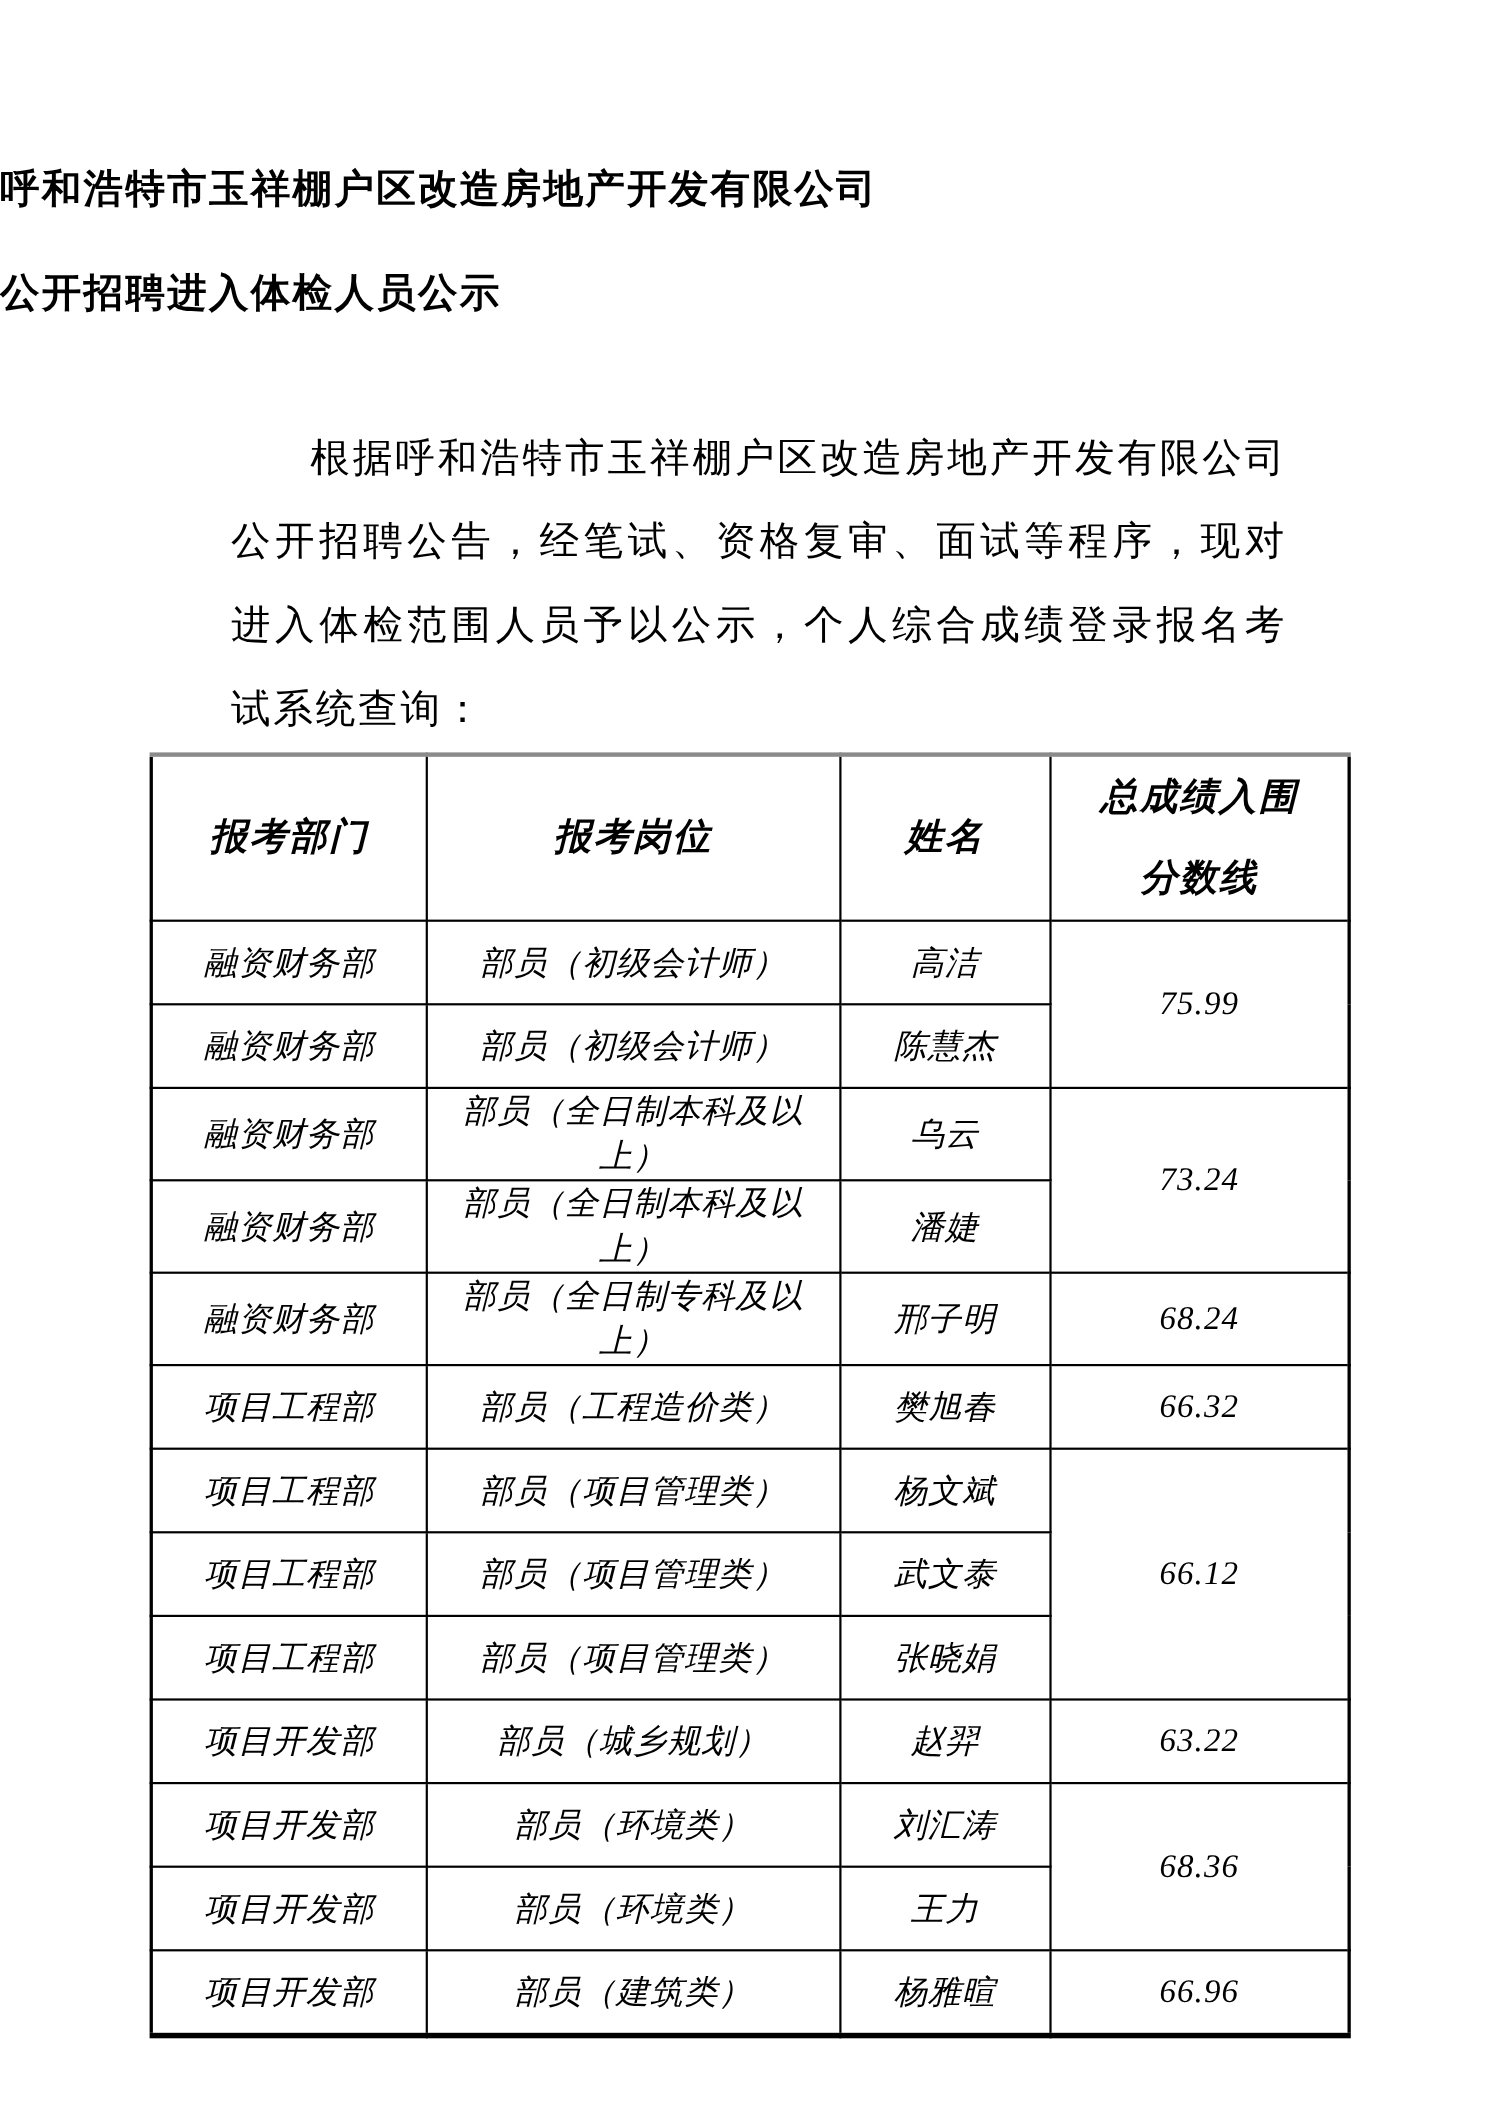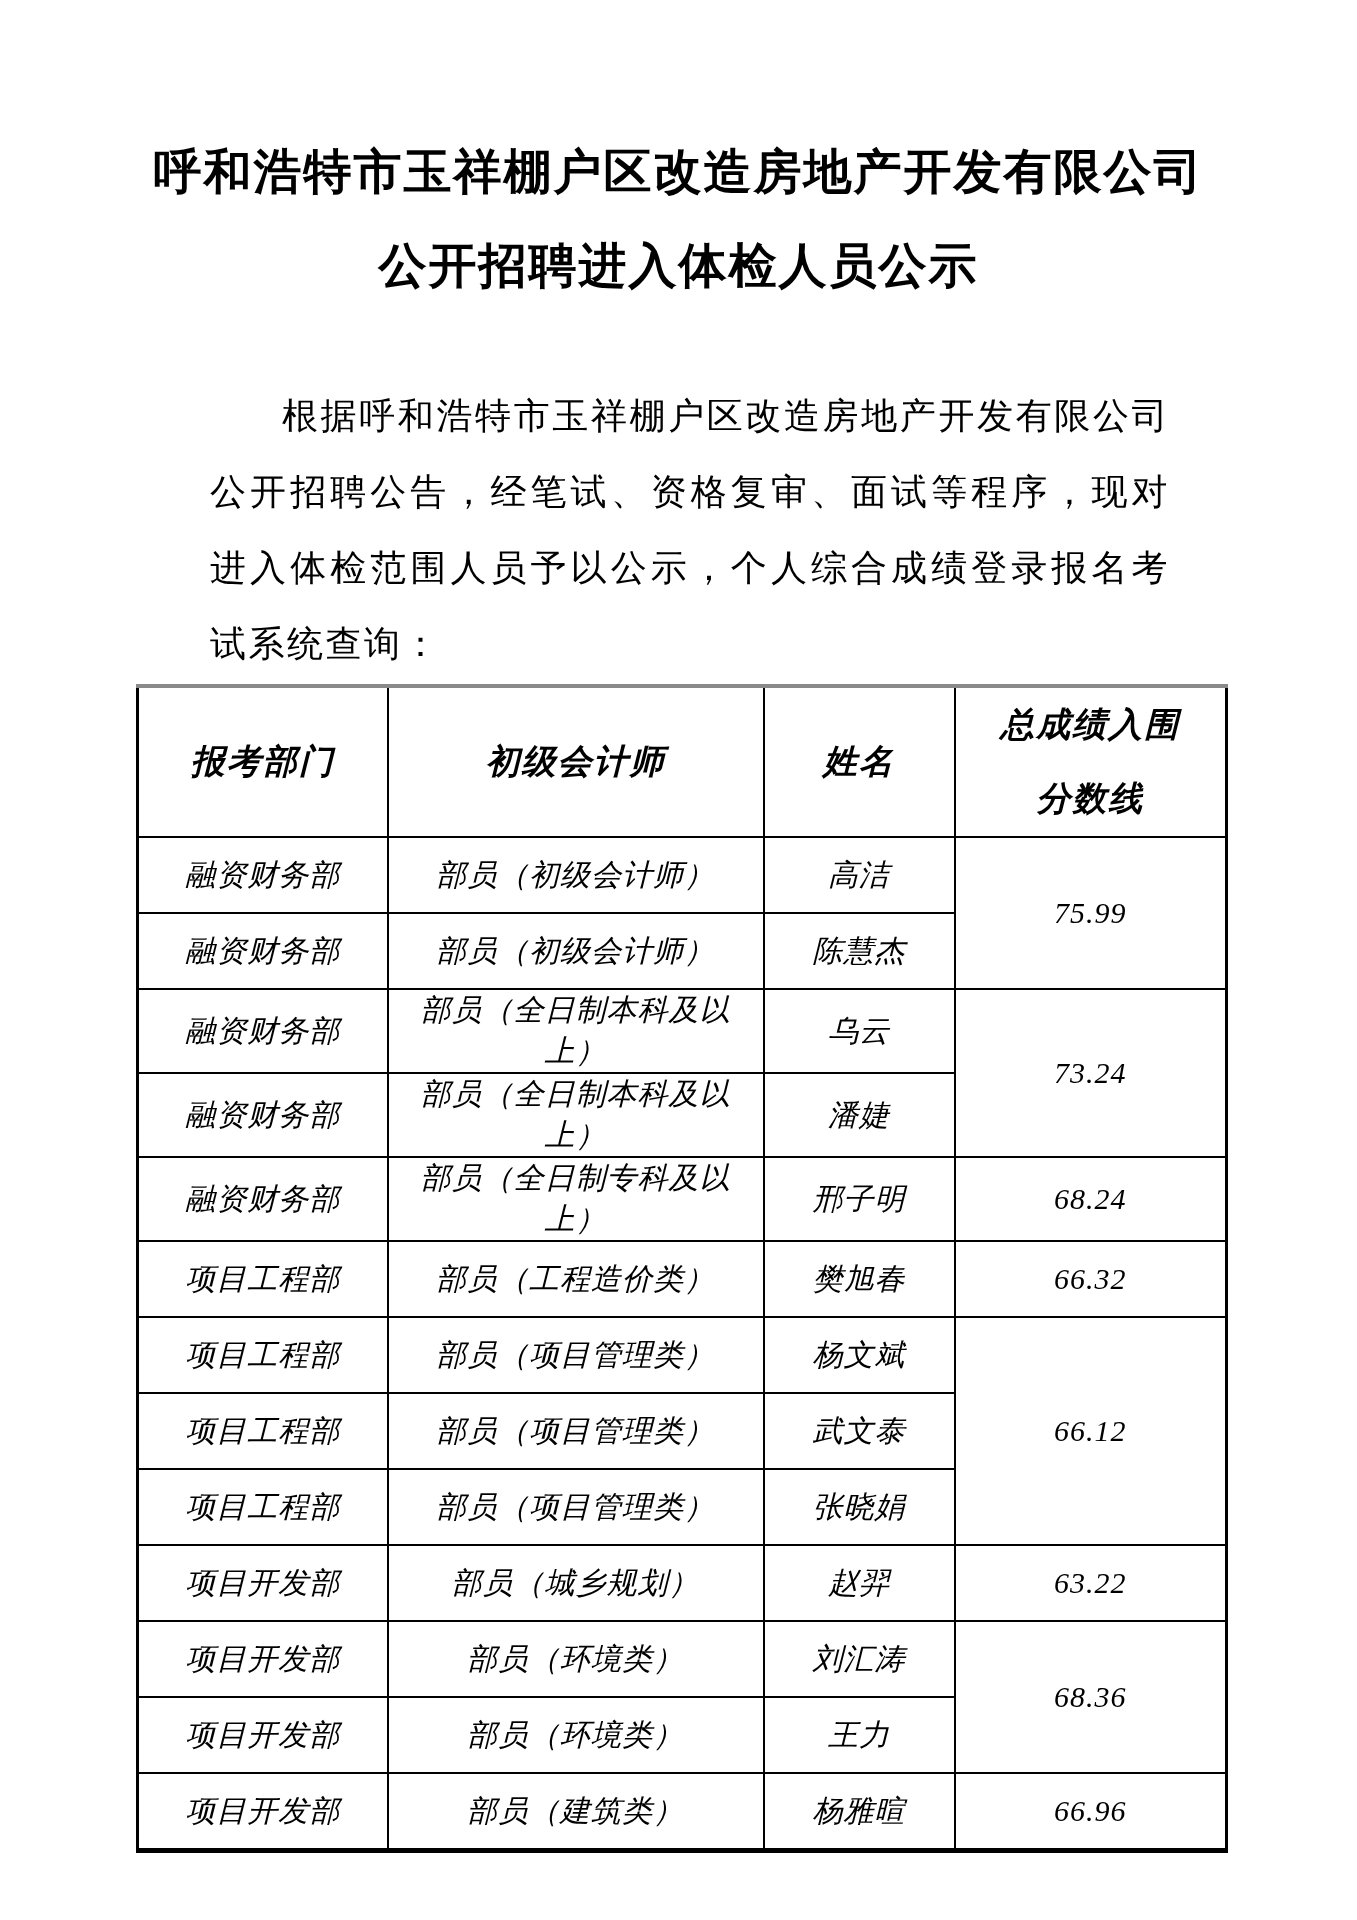--- a/index.html
+++ b/index.html
@@ -7,22 +7,22 @@
     position: relative;
     width: 1357px;
     height: 1920px;
     background: #ffffff;
     color: #000000;
     font-family: "Liberation Serif", "DejaVu Serif", serif;
     overflow: hidden;
   }
   .title {
     margin: 0;
-    text-align: center;
-    font-size: 48px;
+    text-align: left;
+    font-size: 36px;
     font-weight: 700;
     letter-spacing: 2px;
     line-height: 60px;
   }
   .title-line1 { padding-top: 142px; }
   .title-line2 { margin-top: 34px; }
   .body-para {
     margin: 82px 187px 0 210px;
     font-size: 36px;
     line-height: 76px;
@@ -90,21 +90,21 @@
   <table class="roster">
     <colgroup>
       <col class="c-dept">
       <col class="c-pos">
       <col class="c-name">
       <col class="c-score">
     </colgroup>
     <thead>
       <tr>
         <th>报考部门</th>
-        <th>初级会计师</th>
+        <th>报考岗位</th>
         <th>姓名</th>
         <th class="wrap">总成绩入围
 分数线</th>
       </tr>
     </thead>
     <tbody>
         <tr>
           <td>融资财务部</td>
           <td>部员（初级会计师）</td>
           <td>高洁</td>

